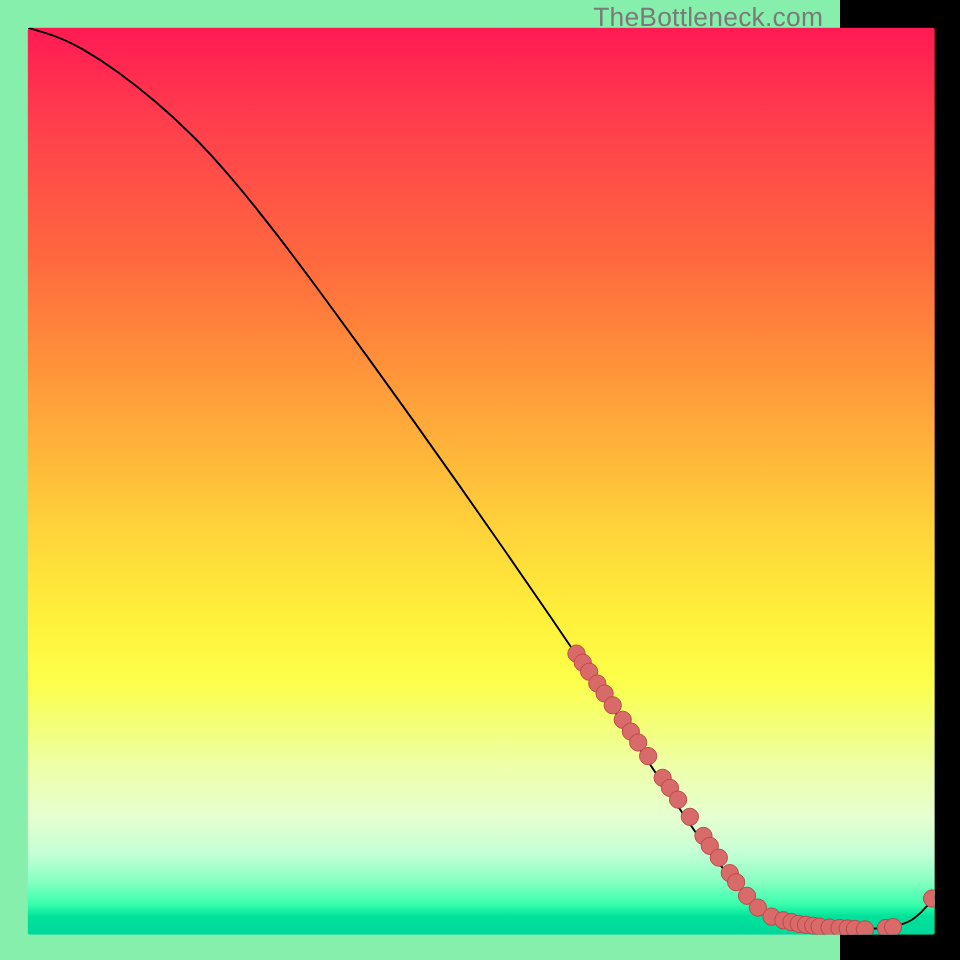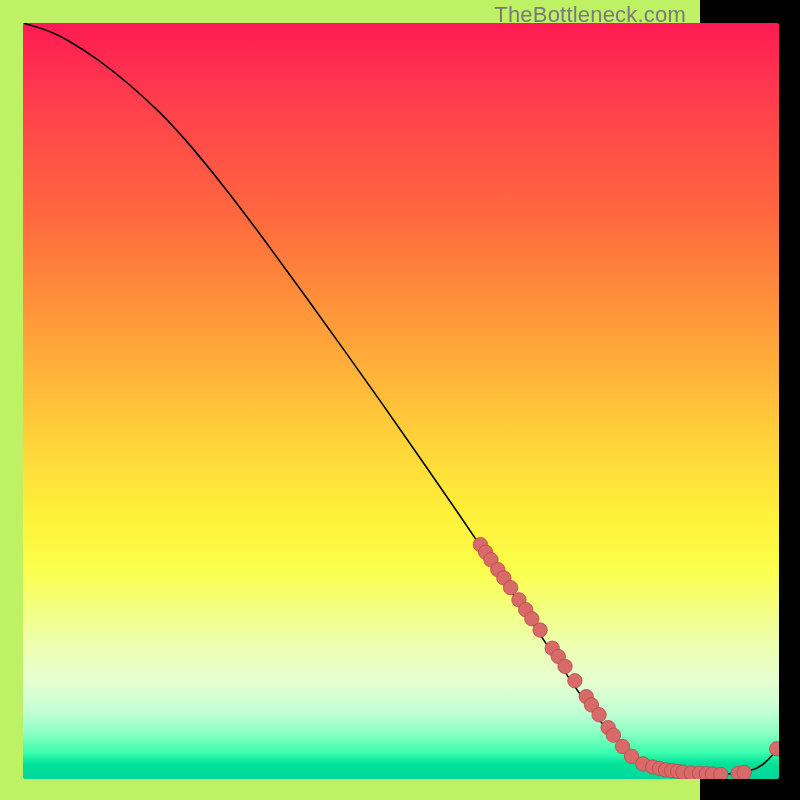--- a/index.html
+++ b/index.html
@@ -8,21 +8,21 @@
     width: 800px;
     height: 800px;
     background: #000;
     overflow: hidden;
     font-family: Arial, Helvetica, sans-serif;
   }
   .frame {
     position: relative;
     width: 700px;
     height: 800px;
-    background: #bef264;
+    background: #86efac;
   }
   .watermark {
     position: absolute;
     top: 2px;
     right: 14px;
     color: #7a7a7a;
     font-size: 22px;
     font-weight: 400;
     letter-spacing: 0.2px;
     z-index: 10;

